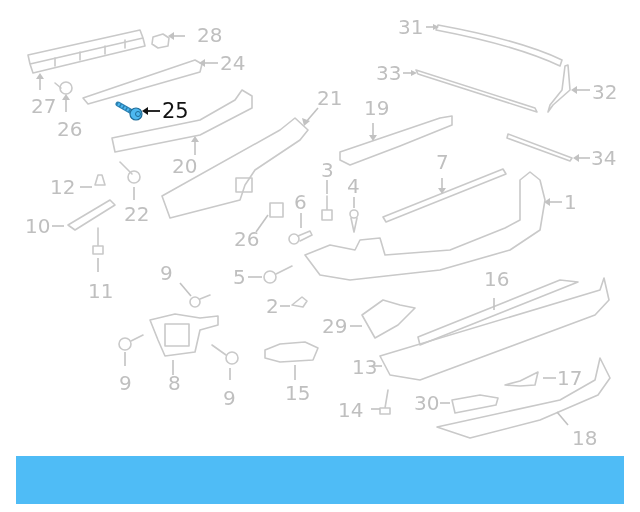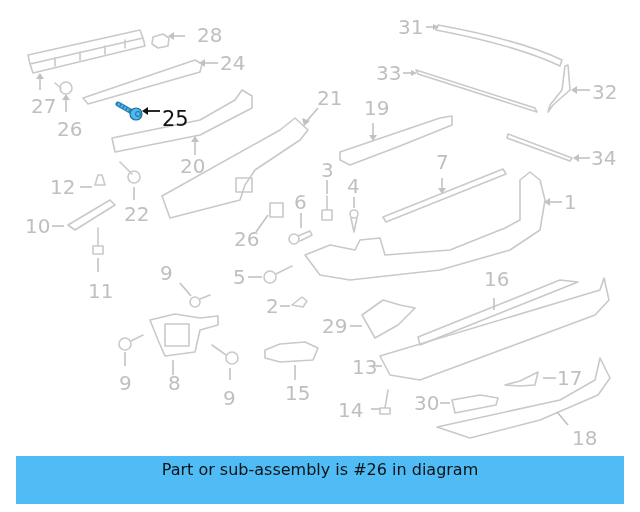--- a/index.html
+++ b/index.html
@@ -1,20 +1,20 @@
 <!DOCTYPE html>
 <html><head>
 <meta charset="utf-8">
 <style>
   html, body { margin: 0; padding: 0; background: #ffffff; }
   body { width: 640px; height: 512px; position: relative; overflow: hidden;
          font-family: "DejaVu Sans", sans-serif; }
   #diagram { position: absolute; left: 0; top: 0; width: 640px; height: 455px; border-radius: 29px; }
   .lbl { position: absolute; font-size: 20px; color: #bfbfbf; line-height: 1; white-space: nowrap; }
-  .lbl.hl { color: #111111; font-size: 21px; margin-top: 8px; }
+  .lbl.hl { color: #111111; font-size: 21px; }
   #banner { position: absolute; left: 16px; top: 456px; width: 608px; height: 48px;
             background: #4fbcf6; text-align: center; color: #111; font-size: 16px; line-height: 20px;
             padding-top: 4px; box-sizing: border-box; }
   #banner div { margin: 0; }
   svg .part { fill: none; stroke: #c9c9c9; stroke-width: 1.6; stroke-linejoin: round; stroke-linecap: round; }
   svg .arr { fill: none; stroke: #c2c2c2; stroke-width: 1.6; }
   svg .arrh { fill: #c2c2c2; }
   svg .hl-arr { stroke: #111; stroke-width: 1.8; fill: none; }
   svg .hl-arrh { fill: #111; }
 </style>
@@ -210,21 +210,21 @@
       <path class="hl-arr" d="M160 111 L146 111"></path>
         <path class="hl-arrh" d="M148 107 L142 111 L148 115 Z"></path>
     </g>
   </svg>
 
   <span class="lbl" style="left:197px;top:25px">28</span>
   <span class="lbl" style="left:220px;top:53px">24</span>
   <span class="lbl" style="left:31px;top:96px">27</span>
   <span class="lbl" style="left:57px;top:119px">26</span>
   <span class="lbl hl" style="left:162px;top:101px">25</span>
-  <span class="lbl" style="left:180px;top:156px">20</span>
+  <span class="lbl" style="left:172px;top:156px">20</span>
   <span class="lbl" style="left:317px;top:88px">21</span>
   <span class="lbl" style="left:364px;top:98px">19</span>
   <span class="lbl" style="left:398px;top:17px">31</span>
   <span class="lbl" style="left:376px;top:63px">33</span>
   <span class="lbl" style="left:592px;top:82px">32</span>
   <span class="lbl" style="left:591px;top:148px">34</span>
   <span class="lbl" style="left:436px;top:152px">7</span>
   <span class="lbl" style="left:564px;top:192px">1</span>
   <span class="lbl" style="left:321px;top:160px">3</span>
   <span class="lbl" style="left:347px;top:176px">4</span>
@@ -244,14 +244,13 @@
   <span class="lbl" style="left:322px;top:316px">29</span>
   <span class="lbl" style="left:484px;top:269px">16</span>
   <span class="lbl" style="left:352px;top:357px">13</span>
   <span class="lbl" style="left:557px;top:368px">17</span>
   <span class="lbl" style="left:414px;top:393px">30</span>
   <span class="lbl" style="left:338px;top:400px">14</span>
   <span class="lbl" style="left:572px;top:428px">18</span>
 </div>
 
 <div id="banner">
-  <div>Part or sub-assembly is #26 in diagram</div>
 </div>
 
 </body></html>

